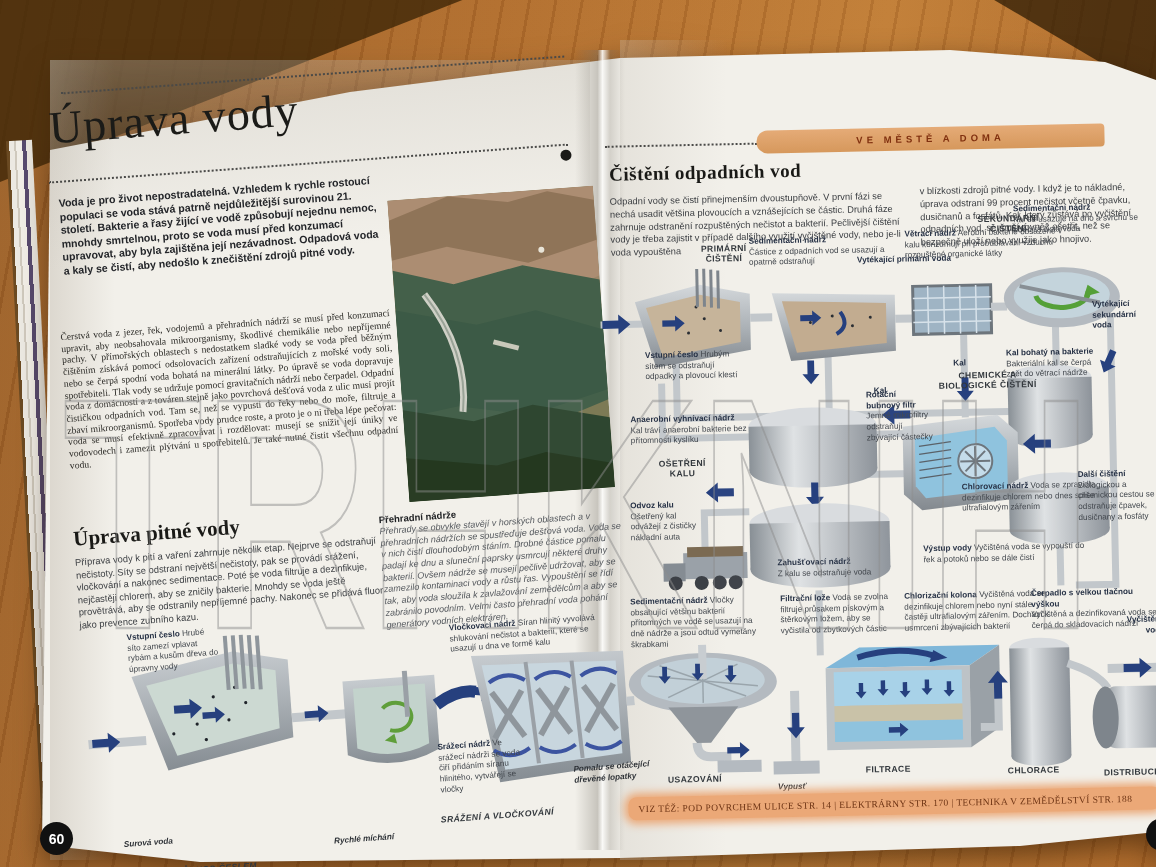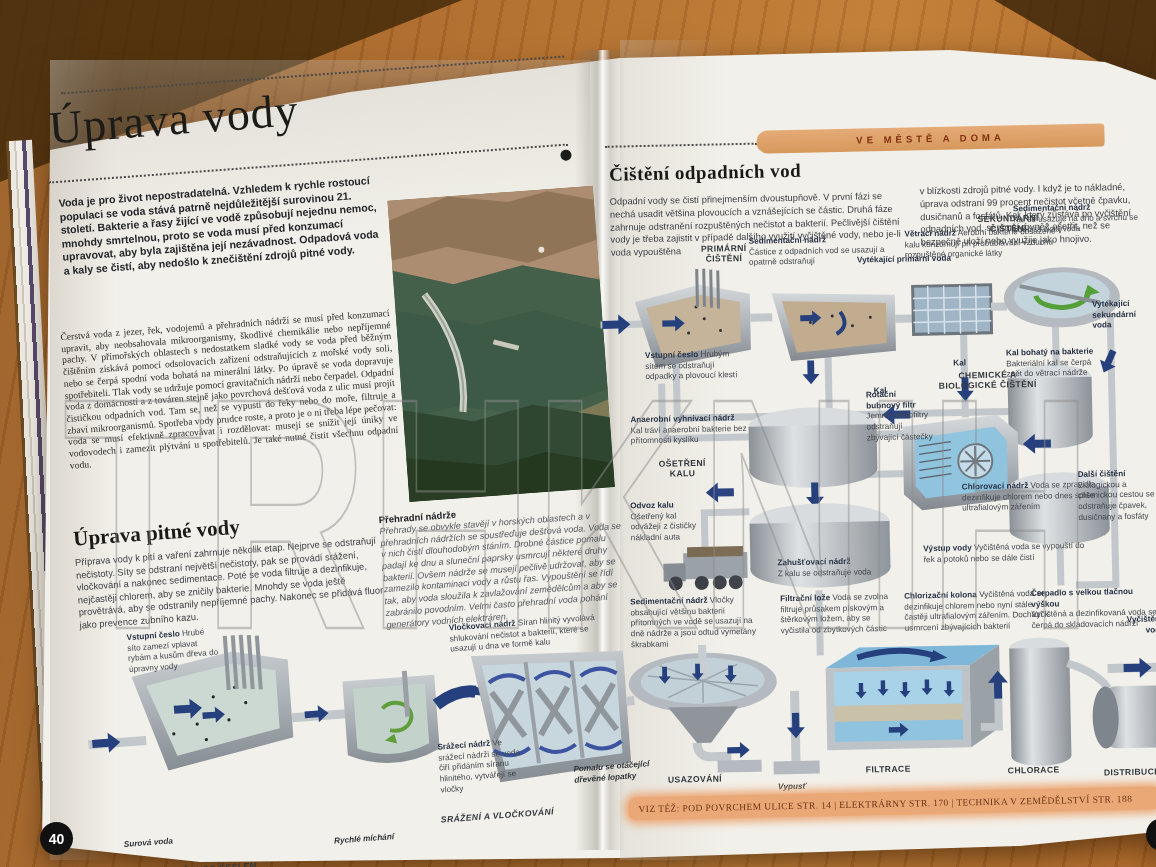--- a/index.html
+++ b/index.html
@@ -182,21 +182,21 @@
     <div class="abs lbl" style="left:46px;top:552px;width:92px;"><b>Vstupní česlo</b> <span>Hrubé síto zamezí vplavat rybám a kusům dřeva do úpravny vody</span></div>
     <div class="abs lbl it" style="left:28px;top:758px;"><b>Surová voda</b></div>
     <div class="abs stage it" style="left:72px;top:788px;">PRŮCHOD ČESLEM</div>
     <div class="abs lbl it" style="left:238px;top:770px;"><b>Rychlé míchání</b></div>
     <div class="abs lbl" style="left:368px;top:566px;width:160px;"><b>Vločkovací nádrž</b> <span>Síran hlinitý vyvolává shlukování nečistot a bakterií, které se usazují u dna ve formě kalu</span></div>
     <div class="abs lbl" style="left:348px;top:684px;width:92px;"><b>Srážecí nádrž</b> <span>Ve srážecí nádrži se voda čiří přidáním síranu hlinitého, vytvářejí se vločky</span></div>
     <div class="abs stage it" style="left:346px;top:756px;">SRÁŽENÍ A VLOČKOVÁNÍ</div>
     <div class="abs lbl it" style="left:482px;top:716px;width:80px;"><b>Pomalu se otáčející dřevěné lopatky</b></div>
   </div>
 
-  <div class="pagenum" style="left:40px;top:822px;">40</div>
+  <div class="pagenum" style="left:40px;top:822px;">60</div>
   <div class="pagenum" style="left:1146px;top:818px;"></div>
 
   <div class="rpage">
     <div class="abs dotline" style="left:8px;top:76px;width:152px;"></div>
     <div class="abs band" style="left:160px;top:64px;width:348px;height:23px;">VE MĚSTĚ A DOMA</div>
     <h2 class="abs heading2" style="left:12px;top:94px;margin:0;">Čištění odpadních vod</h2>
     <p class="abs introcol" style="left:12px;top:126px;width:295px;margin:0;">Odpadní vody se čistí přinejmenším dvoustupňově. V první fázi se nechá usadit většina plovoucích a vznášejících se částic. Druhá fáze zahrnuje odstranění rozpuštěných nečistot a bakterií. Pečlivější čištění vody je třeba zajistit v případě dalšího využití vyčištěné vody, nebo je-li voda vypouštěna</p>
     <p class="abs introcol" style="left:322px;top:122px;width:228px;margin:0;">v blízkosti zdrojů pitné vody. I když je to nákladné, úprava odstraní 99 procent nečistot včetně čpavku, dusičnanů a fosfátů. Kal, který zůstává po vyčištění odpadních vod, se musí rovněž ošetřit, než se bezpečně uloží nebo využije jako hnojivo.</p>
 
     <svg class="abs" style="left:0;top:195px;" width="561" height="548" viewBox="0 0 561 548">

